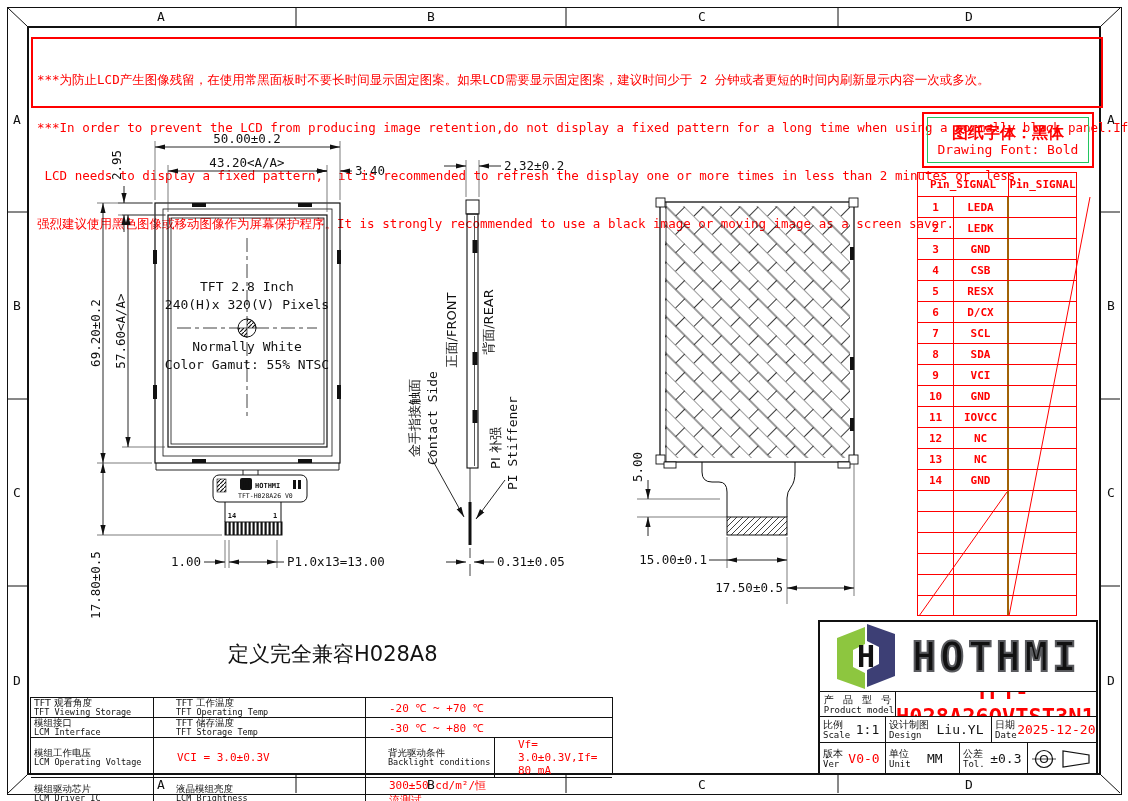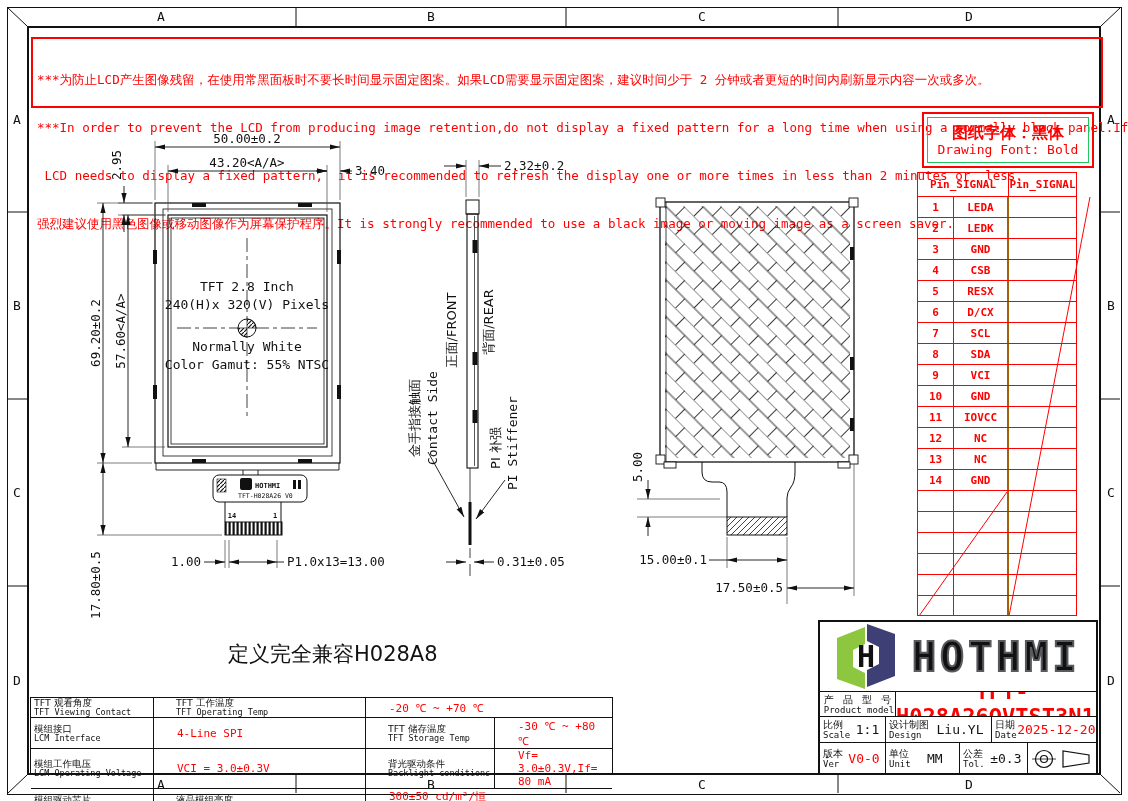--- a/index.html
+++ b/index.html
@@ -395,34 +395,33 @@
         <div class="c3"></div>
       </div>
   </div>
 
   <div class="abs compat">定义完全兼容H028A8</div>
 
   <div class="abs spectable">
     <div class="srow">
       <div class="lab">
           <span class="cn">TFT 观看角度</span>
-          <span class="en">TFT Viewing Contact</span>
+          <span class="en">TFT Viewing Storage</span>
         </div>
       <div class="lab">
           <span class="cn">TFT 工作温度</span>
           <span class="en">TFT Operating Temp</span>
         </div>
       <div class="val">-20 ℃ ~ +70 ℃</div>
     </div>
     <div class="srow">
       <div class="lab">
           <span class="cn">模组接口</span>
           <span class="en">LCM Interface</span>
         </div>
-      <div class="val">4-Line SPI</div>
       <div class="lab">
           <span class="cn">TFT 储存温度</span>
           <span class="en">TFT Storage Temp</span>
         </div>
       <div class="val">-30 ℃ ~ +80 ℃</div>
     </div>
     <div class="srow">
       <div class="lab">
           <span class="cn">模组工作电压</span>
           <span class="en">LCM Operating Voltage</span>

